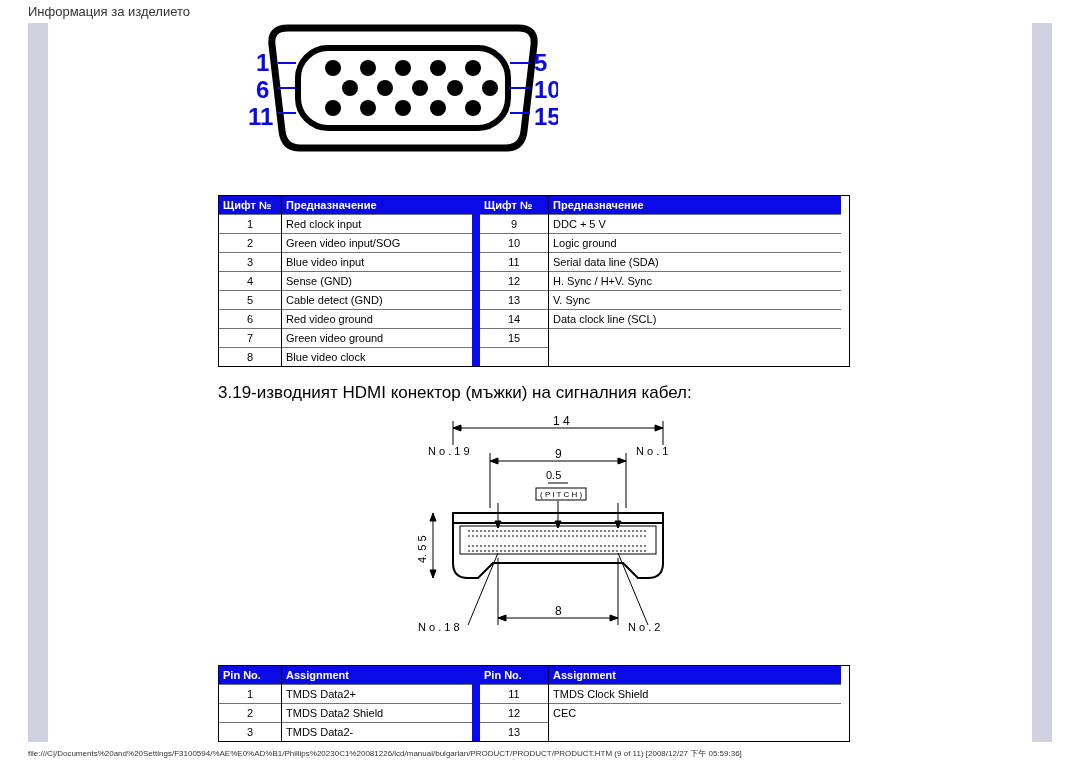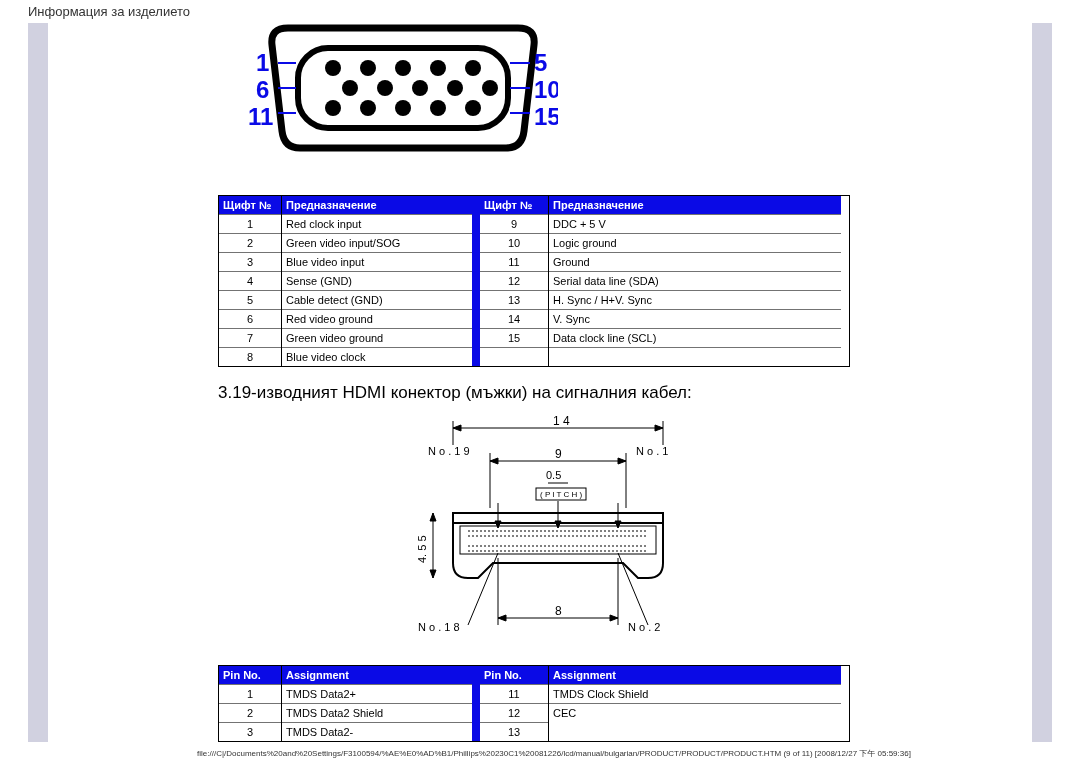--- a/index.html
+++ b/index.html
@@ -64,21 +64,20 @@
     margin: 16px 0 10px 0;
     font-size: 17px;
   }
   .hdmi-diagram {
     margin: 0 0 20px 180px;
   }
   .footer-path {
     font-size: 8px;
     color: #333;
     margin: 6px 0 0 28px;
-    text-align: center;
   }
 
   
   
 </style>
 </head>
 <body>
 
 <div class="header-text">Информация за изделието</div>
 
@@ -158,21 +157,20 @@
         <div class="cell num">12</div>
         <div class="cell num">13</div>
         <div class="cell num">14</div>
         <div class="cell num">15</div>
         <div class="cell">&nbsp;</div>
       </div>
       <div class="col last">
         <div class="cell header">Предназначение</div>
         <div class="cell">DDC + 5 V</div>
         <div class="cell">Logic ground</div>
-        <div class="cell">Ground</div>
         <div class="cell">Serial data line (SDA)</div>
         <div class="cell">H. Sync / H+V. Sync</div>
         <div class="cell">V. Sync</div>
         <div class="cell">Data clock line (SCL)</div>
         <div class="cell">&nbsp;</div>
       </div>
     </div>
 
     <div class="intro-text">3.19-изводният HDMI конектор (мъжки) на сигналния кабел:</div>
 

